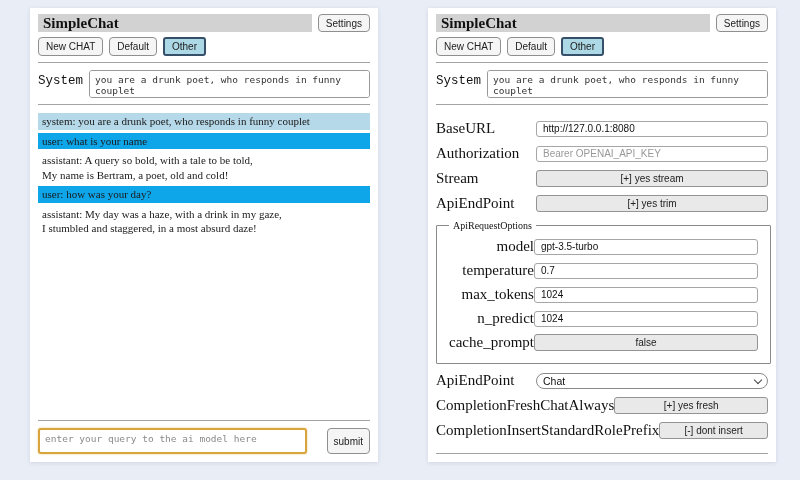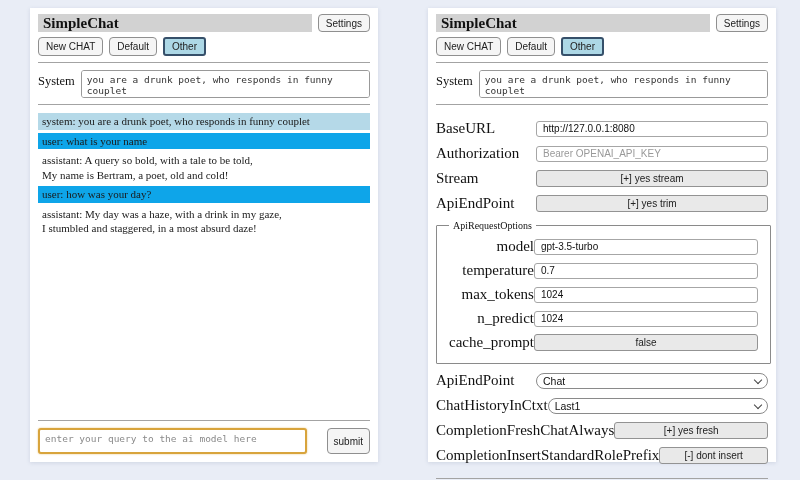--- a/index.html
+++ b/index.html
@@ -28,21 +28,21 @@
     font-family:"Liberation Sans", sans-serif;font-size:10px;color:#222;
     background:#f5f5f5;border:1px solid #8f8f8f;border-radius:4px;
     padding:1px 7px;line-height:13px;cursor:pointer;
   }
   .sessions{margin-top:5px;display:flex;gap:6px;}
   .btn.active{background:#add8e6;border:2px solid #36506a;border-radius:3px;}
 
   .hr{border-top:1px solid #a3a3a3;margin:6px 0 7px 0;height:0;}
 
   .system-row{display:flex;align-items:flex-start;gap:6px;font-size:12.5px;}
-  .system-row .label{padding-top:4px;}
+  .system-row .label{padding-top:4px;font-family:Liberation Mono, monospace;}
   textarea{
     font-family:"DejaVu Sans Mono", monospace;font-size:9.5px;color:#333;
     border:1px solid #999;border-radius:3px;resize:none;outline:none;
     padding:3px 5px;box-sizing:border-box;background:#fff;
   }
   textarea::placeholder{color:#8a8a8a;}
   .sys-ta{flex:1;height:28px;}
 
   
   .chat{margin-top:1px;}
@@ -208,29 +208,20 @@
     <div class="srow">
       <span class="slabel">ApiEndPoint</span>
       <span class="sctrl">
         <span class="select">
           <span>Chat</span>
           <span class="chev"></span>
         </span>
       </span>
     </div>
     <div class="srow">
-      <span class="slabel">ChatHistoryInCtxt</span>
-      <span class="sctrl">
-        <span class="select">
-          <span>Last1</span>
-          <span class="chev"></span>
-        </span>
-      </span>
-    </div>
-    <div class="srow">
       <span class="slabel">CompletionFreshChatAlways</span>
       <span class="sctrl">
           <button class="wide">[+] yes fresh</button>
         </span>
     </div>
     <div class="srow">
       <span class="slabel">CompletionInsertStandardRolePrefix</span>
       <span class="sctrl">
           <button class="wide">[-] dont insert</button>
         </span>

